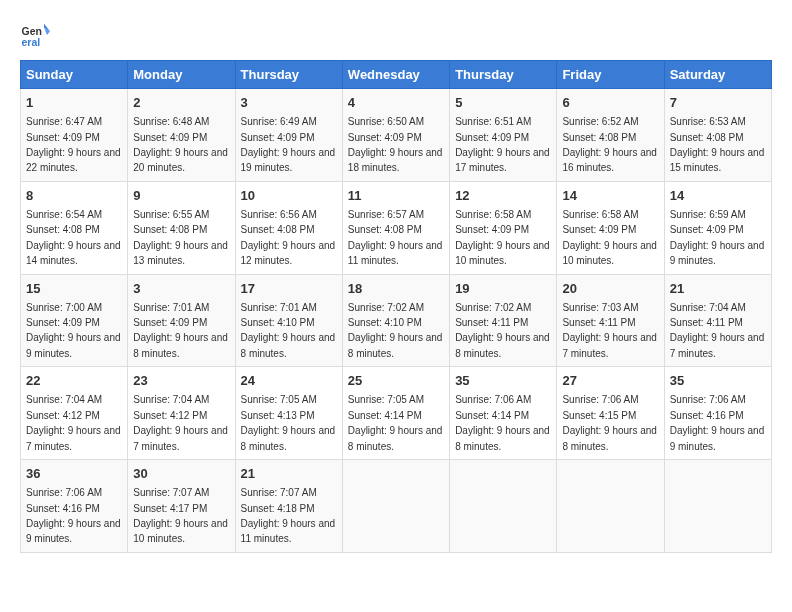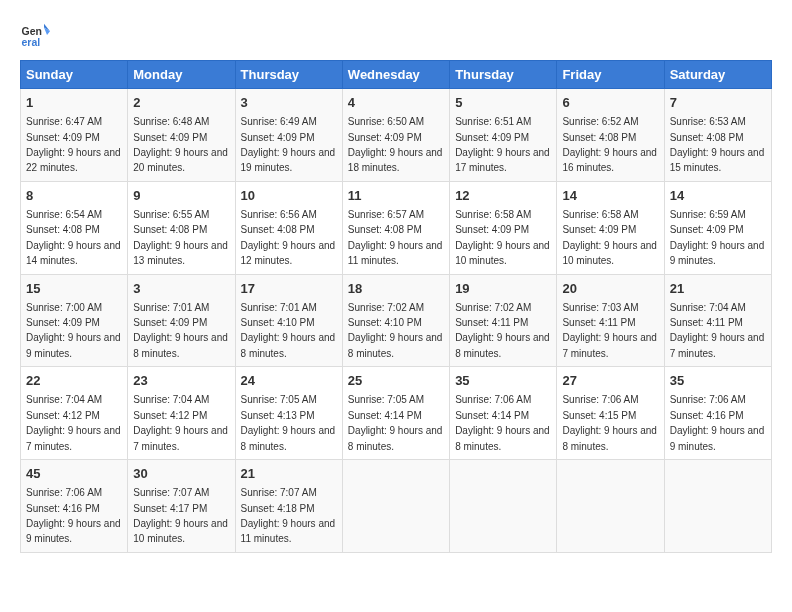--- a/index.html
+++ b/index.html
@@ -248,21 +248,21 @@
         <span class="day-num">27</span>
         <span class="day-info">Sunrise: 7:06 AM<br>Sunset: 4:15 PM<br>Daylight: 9 hours and 8 minutes.</span>
       </td>
         <td>
         <span class="day-num">35</span>
         <span class="day-info">Sunrise: 7:06 AM<br>Sunset: 4:16 PM<br>Daylight: 9 hours and 9 minutes.</span>
       </td>
       </tr>
       <tr>
         <td>
-        <span class="day-num">45</span>
+        <span class="day-num">36</span>
         <span class="day-info">Sunrise: 7:06 AM<br>Sunset: 4:16 PM<br>Daylight: 9 hours and 9 minutes.</span>
       </td>
         <td>
         <span class="day-num">30</span>
         <span class="day-info">Sunrise: 7:07 AM<br>Sunset: 4:17 PM<br>Daylight: 9 hours and 10 minutes.</span>
       </td>
         <td>
         <span class="day-num">21</span>
         <span class="day-info">Sunrise: 7:07 AM<br>Sunset: 4:18 PM<br>Daylight: 9 hours and 11 minutes.</span>
       </td>

